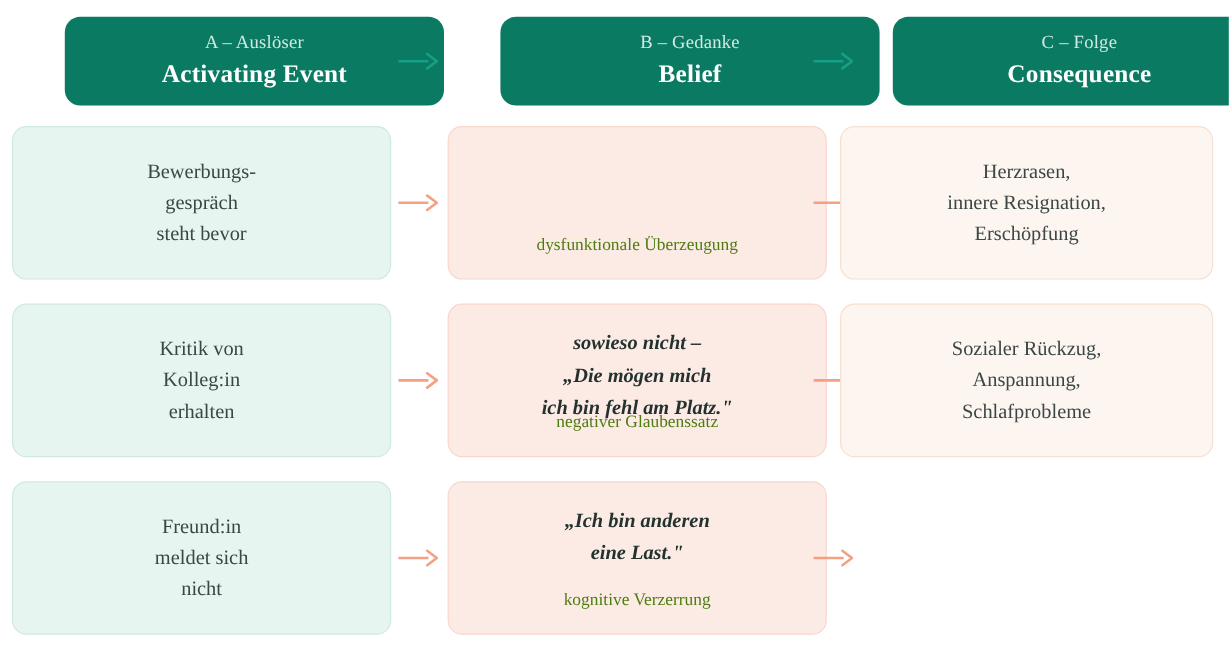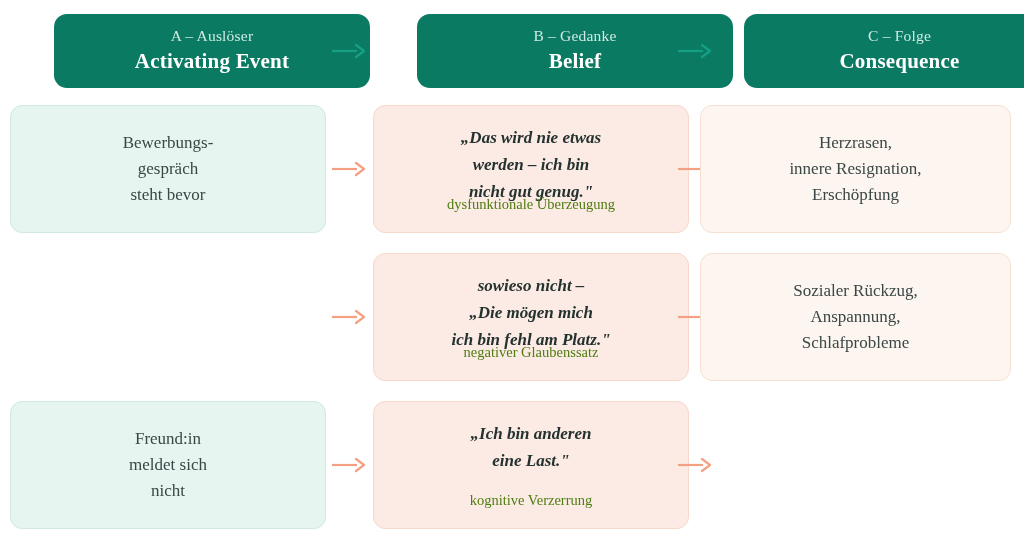--- a/index.html
+++ b/index.html
@@ -144,43 +144,45 @@
   </div>
 
   <div class="arrow" style="left:331px;top:160px;">
     <svg viewBox="0 0 34 18">
         <line x1="1" y1="9" x2="26" y2="9" stroke="#f4a183" stroke-width="2.2"></line>
         <path d="M25 3 L33 9 L25 15" fill="none" stroke="#f4a183" stroke-width="2.2" stroke-linecap="round" stroke-linejoin="round"></path>
       </svg>
   </div>
 
   <div class="cell rowbox col-b c2 r1">
-    <div class="quote">
-      <span class="ln">„Das wird nie etwas</span>
-      <span class="ln">werden – ich bin</span>
-      <span class="ln">nicht gut genug."</span>
-    </div>
     <div class="caption">dysfunktionale Überzeugung</div>
   </div>
 
   <div class="arrow" style="left:677px;top:160px;">
     <svg viewBox="0 0 34 18">
         <line x1="1" y1="9" x2="26" y2="9" stroke="#f4a183" stroke-width="2.2"></line>
         <path d="M25 3 L33 9 L25 15" fill="none" stroke="#f4a183" stroke-width="2.2" stroke-linecap="round" stroke-linejoin="round"></path>
       </svg>
   </div>
 
   <div class="cell rowbox col-c c3 r1">
     <div class="plain">
       <span class="ln">Herzrasen,</span>
       <span class="ln">innere Resignation,</span>
       <span class="ln">Erschöpfung</span>
     </div>
   </div>
 
+  <div class="cell rowbox col-a c1 r2">
+    <div class="plain">
+      <span class="ln">Kritik von</span>
+      <span class="ln">Kolleg:in</span>
+      <span class="ln">erhalten</span>
+    </div>
+  </div>
 
   <div class="arrow" style="left:331px;top:308px;">
     <svg viewBox="0 0 34 18">
         <line x1="1" y1="9" x2="26" y2="9" stroke="#f4a183" stroke-width="2.2"></line>
         <path d="M25 3 L33 9 L25 15" fill="none" stroke="#f4a183" stroke-width="2.2" stroke-linecap="round" stroke-linejoin="round"></path>
       </svg>
   </div>
 
   <div class="cell rowbox col-b c2 r2">
     <div class="quote">

